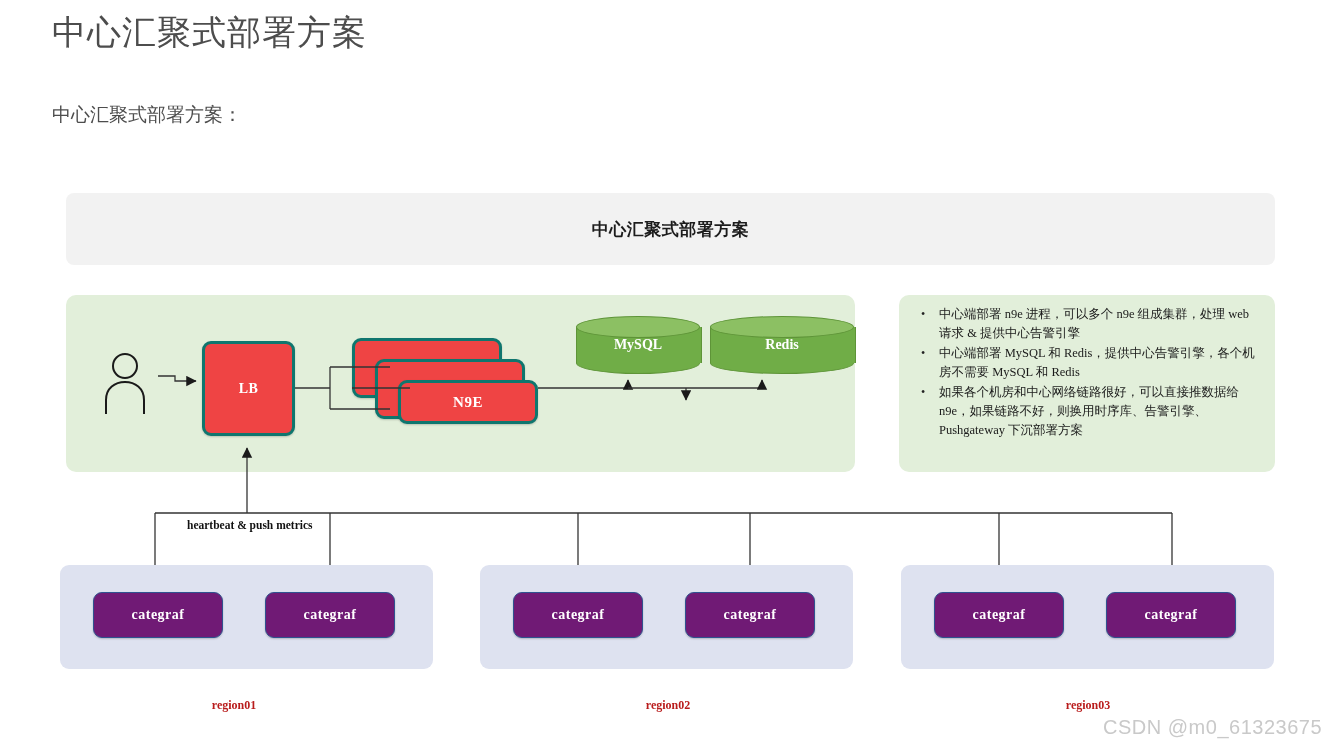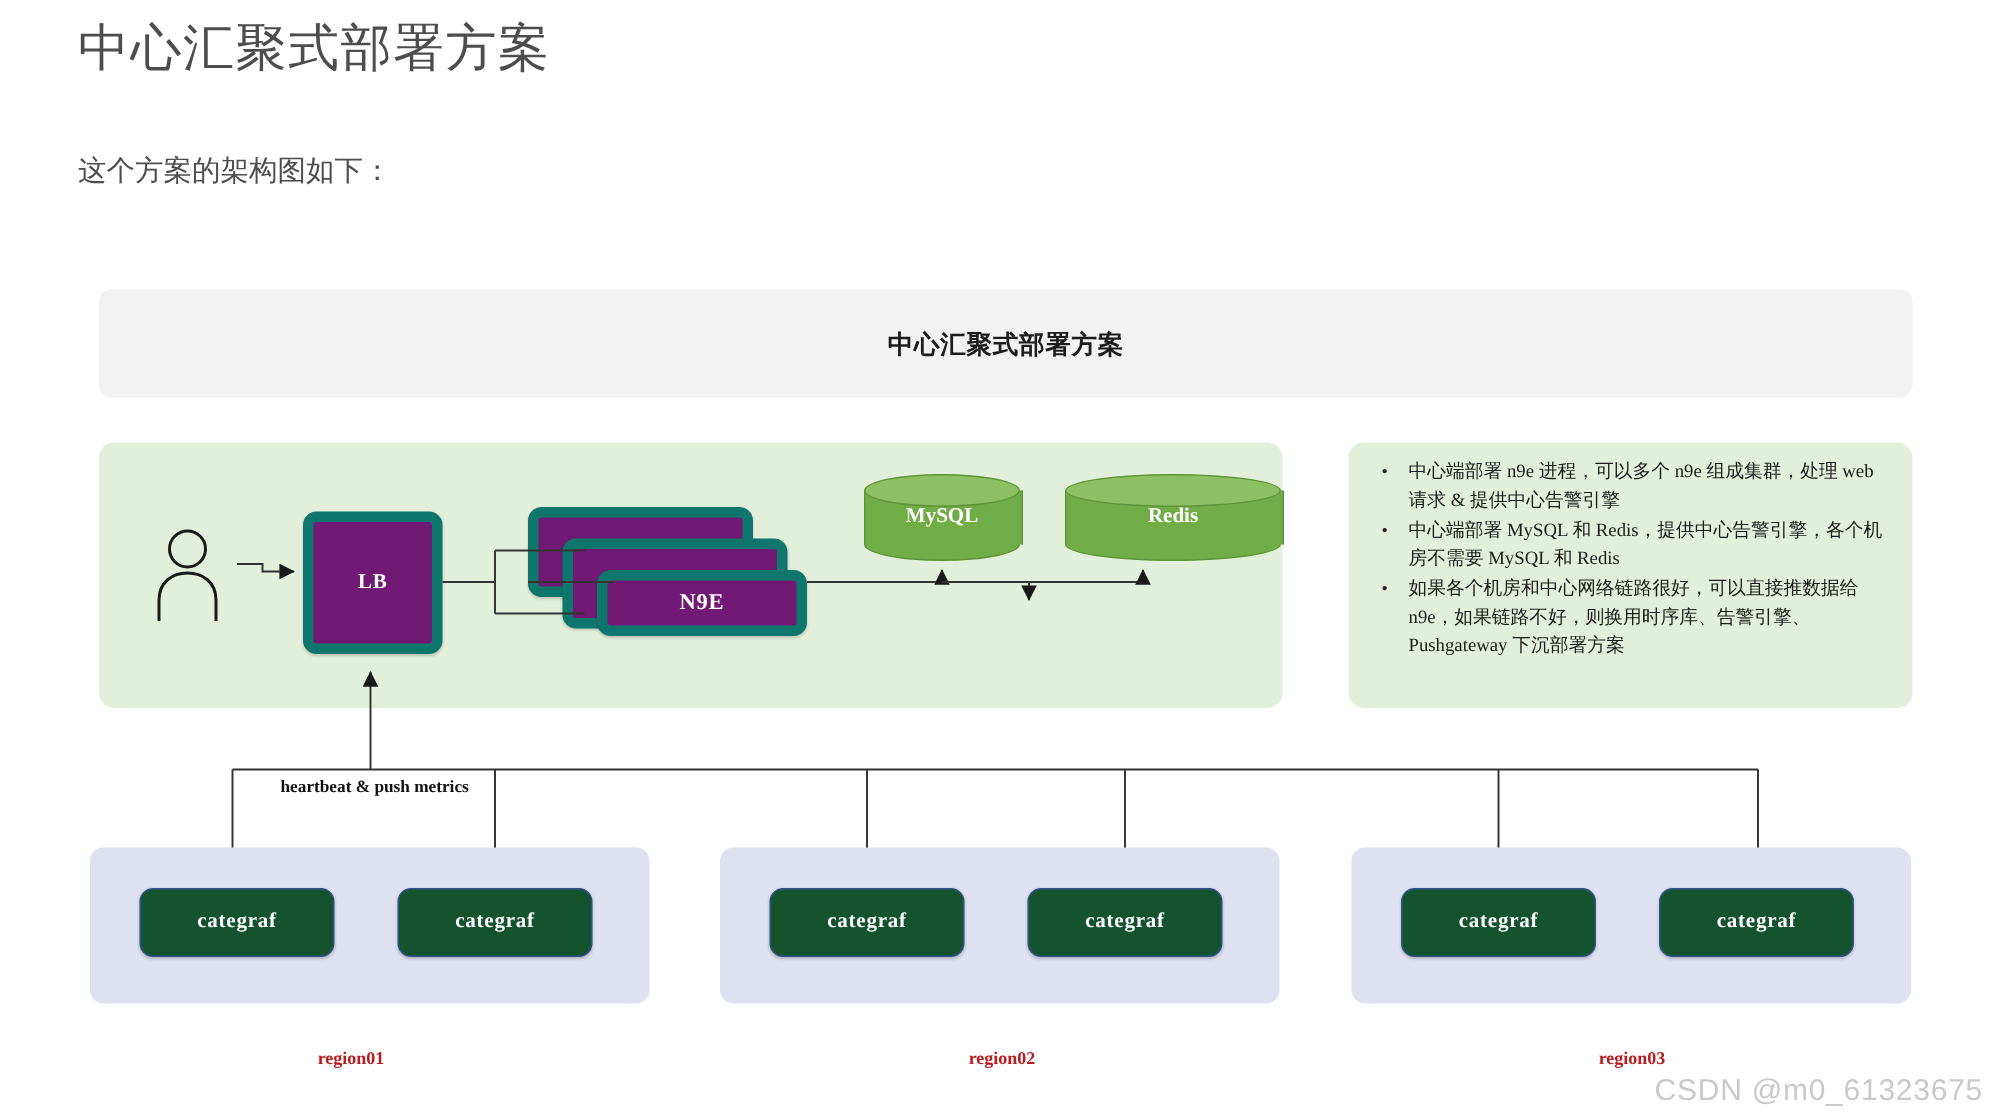--- a/index.html
+++ b/index.html
@@ -60,25 +60,25 @@
   }
 
   
   .node{
     position:absolute;box-sizing:border-box;
     display:flex;align-items:center;justify-content:center;
     color:#ffffff;font-family:"Liberation Serif", serif;
     font-weight:bold;letter-spacing:.5px;
   }
   .green-box{
-    background:#701a75;border:7px solid #0f766e;border-radius:9px;
+    background:#ef4444;border:3px solid #0f766e;border-radius:9px;
     box-shadow:0 1px 2px rgba(0,0,0,.18);
   }
   .blue-box{
-    background:#14532d;border:1px solid #2f528f;border-radius:9px;
+    background:#701a75;border:1px solid #2f528f;border-radius:9px;
     box-shadow:0 1px 2px rgba(0,0,0,.20);
     color:#fff;font-size:14px;
   }
 
   .lb-box{left:202px;top:341px;width:93px;height:95px;font-size:14px;}
   .n9e-1{left:352px;top:338px;width:150px;height:60px;}
   .n9e-2{left:375px;top:359px;width:150px;height:60px;}
   .n9e-3{left:398px;top:380px;width:140px;height:44px;font-size:15px;}
 
   
@@ -98,21 +98,21 @@
     position:absolute;left:0;bottom:0;width:100%;height:22px;
     background:#70ad47;border:1px solid #5e9438;border-radius:50%;
     box-sizing:border-box;
   }
   .cyl .label{
     position:absolute;left:0;top:0;width:100%;height:100%;
     display:flex;align-items:center;justify-content:center;
     color:#fff;font-family:"Liberation Serif", serif;font-weight:bold;
     font-size:14px;z-index:3;
   }
-  .cyl-mysql{left:576px;top:316px;width:104px;height:58px;}
+  .cyl-mysql{left:576px;top:316px;width:104px;height:58px;padding-left:20px;}
   .cyl-redis{left:710px;top:316px;width:104px;height:58px;padding-left:40px;}
   .cyl-tsdb{left:634px;top:406px;width:104px;height:57px;}
 
   
   .actor{position:absolute;left:101px;top:352px;width:48px;height:62px;}
 
   
   .edge-label{
     position:absolute;font-family:"Liberation Serif", serif;
     font-weight:bold;font-size:11.5px;color:#111;white-space:nowrap;
@@ -148,21 +148,21 @@
   .watermark{
     position:absolute;right:12px;bottom:6px;
     font-size:20px;color:#c9c9c9;letter-spacing:.5px;
     font-family:"Liberation Sans", sans-serif;
   }
 </style>
 </head>
 <body>
 
 <div class="page-title">中心汇聚式部署方案</div>
-<div class="page-subtitle">这个方案的架构图如下：</div>
+<div class="page-subtitle">中心汇聚式部署方案：</div>
 
 <div class="diagram">
 
   <div class="diagram-header">
     <span class="diagram-header-title">中心汇聚式部署方案</span>
   </div>
 
   <div class="green-panel"></div>
 
   <div class="actor">

